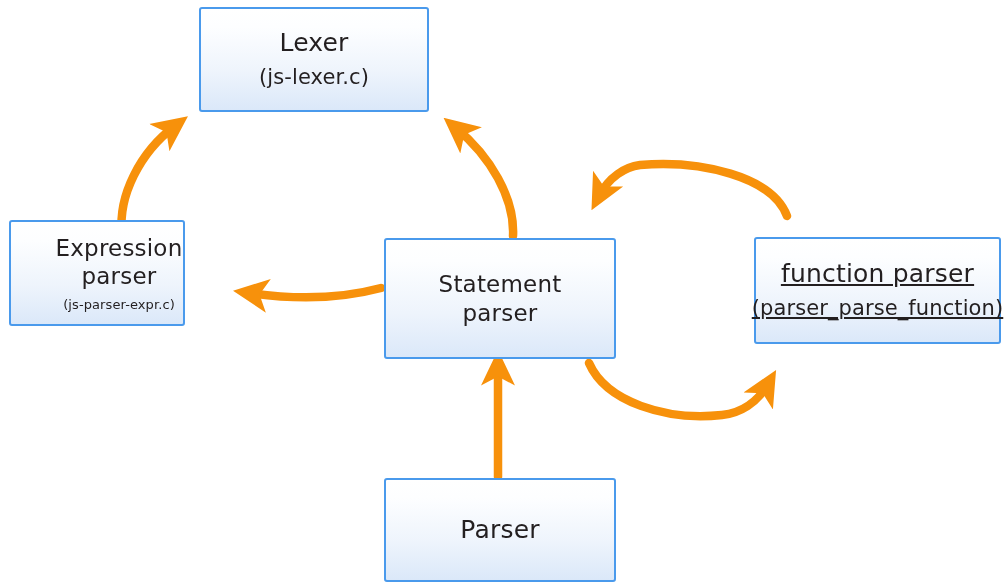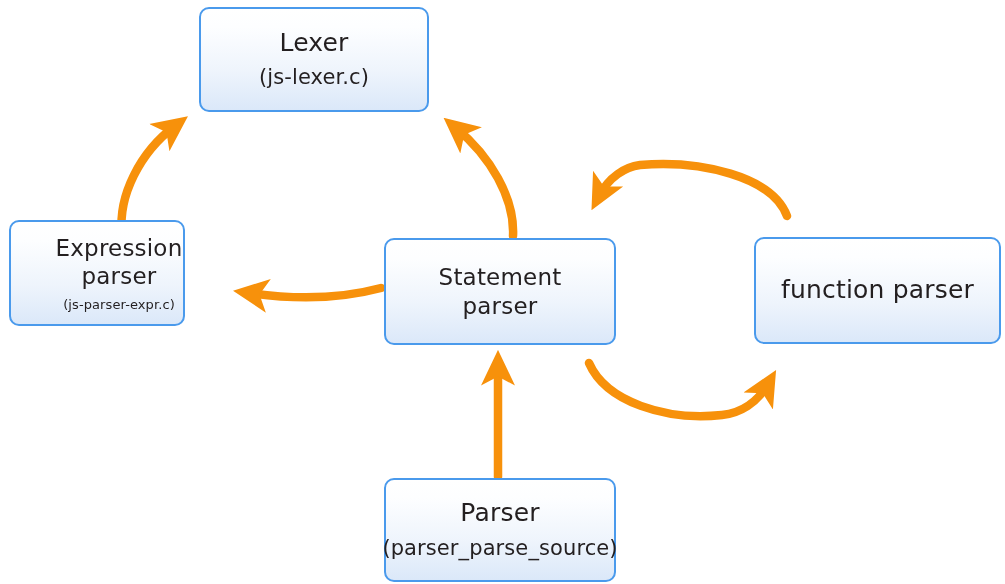--- a/index.html
+++ b/index.html
@@ -23,21 +23,21 @@
     left: 0;
     top: 0;
     width: 1005px;
     height: 584px;
     pointer-events: none;
   }
   .node {
     position: absolute;
     box-sizing: border-box;
     border: 2px solid #4a9aec;
-    border-radius: 10px;
+    border-radius: 3px;
     background: linear-gradient(to bottom, #ffffff 0%, #fdfeff 18%, #eef4fc 62%, #dbe8f9 100%);
     display: flex;
     flex-direction: column;
     align-items: center;
     justify-content: center;
     text-align: center;
     color: #231f20;
     line-height: 1.22;
     z-index: 2;
   }
@@ -83,27 +83,27 @@
     <div class="title">Lexer</div>
     <div class="subtitle">(js-lexer.c)</div>
   </div>
 
   <div class="node small" style="left:9px; top:220px; width:176px; height:106px;padding-left:44px;">
     <div class="title">Expression
 parser</div>
     <div class="subtitle">(js-parser-expr.c)</div>
   </div>
 
-  <div class="node small" style="left:384px; top:238px; width:232px; height:107px;">
+  <div class="node small" style="left:384px; top:238px; width:232px; height:121px;">
     <div class="title">Statement
 parser</div>
   </div>
 
-  <div class="node" style="left:754px; top:237px; width:247px; height:107px;">
+  <div class="node" style="left:754px; top:237px; width:247px; height:107px;text-decoration:underline;">
     <div class="title">function parser</div>
+    <div class="subtitle">(parser_parse_function)</div>
   </div>
 
   <div class="node" style="left:384px; top:478px; width:232px; height:104px;">
     <div class="title">Parser</div>
-    <div class="subtitle">(parser_parse_source)</div>
   </div>
 
 </div>
 
 </body></html>

